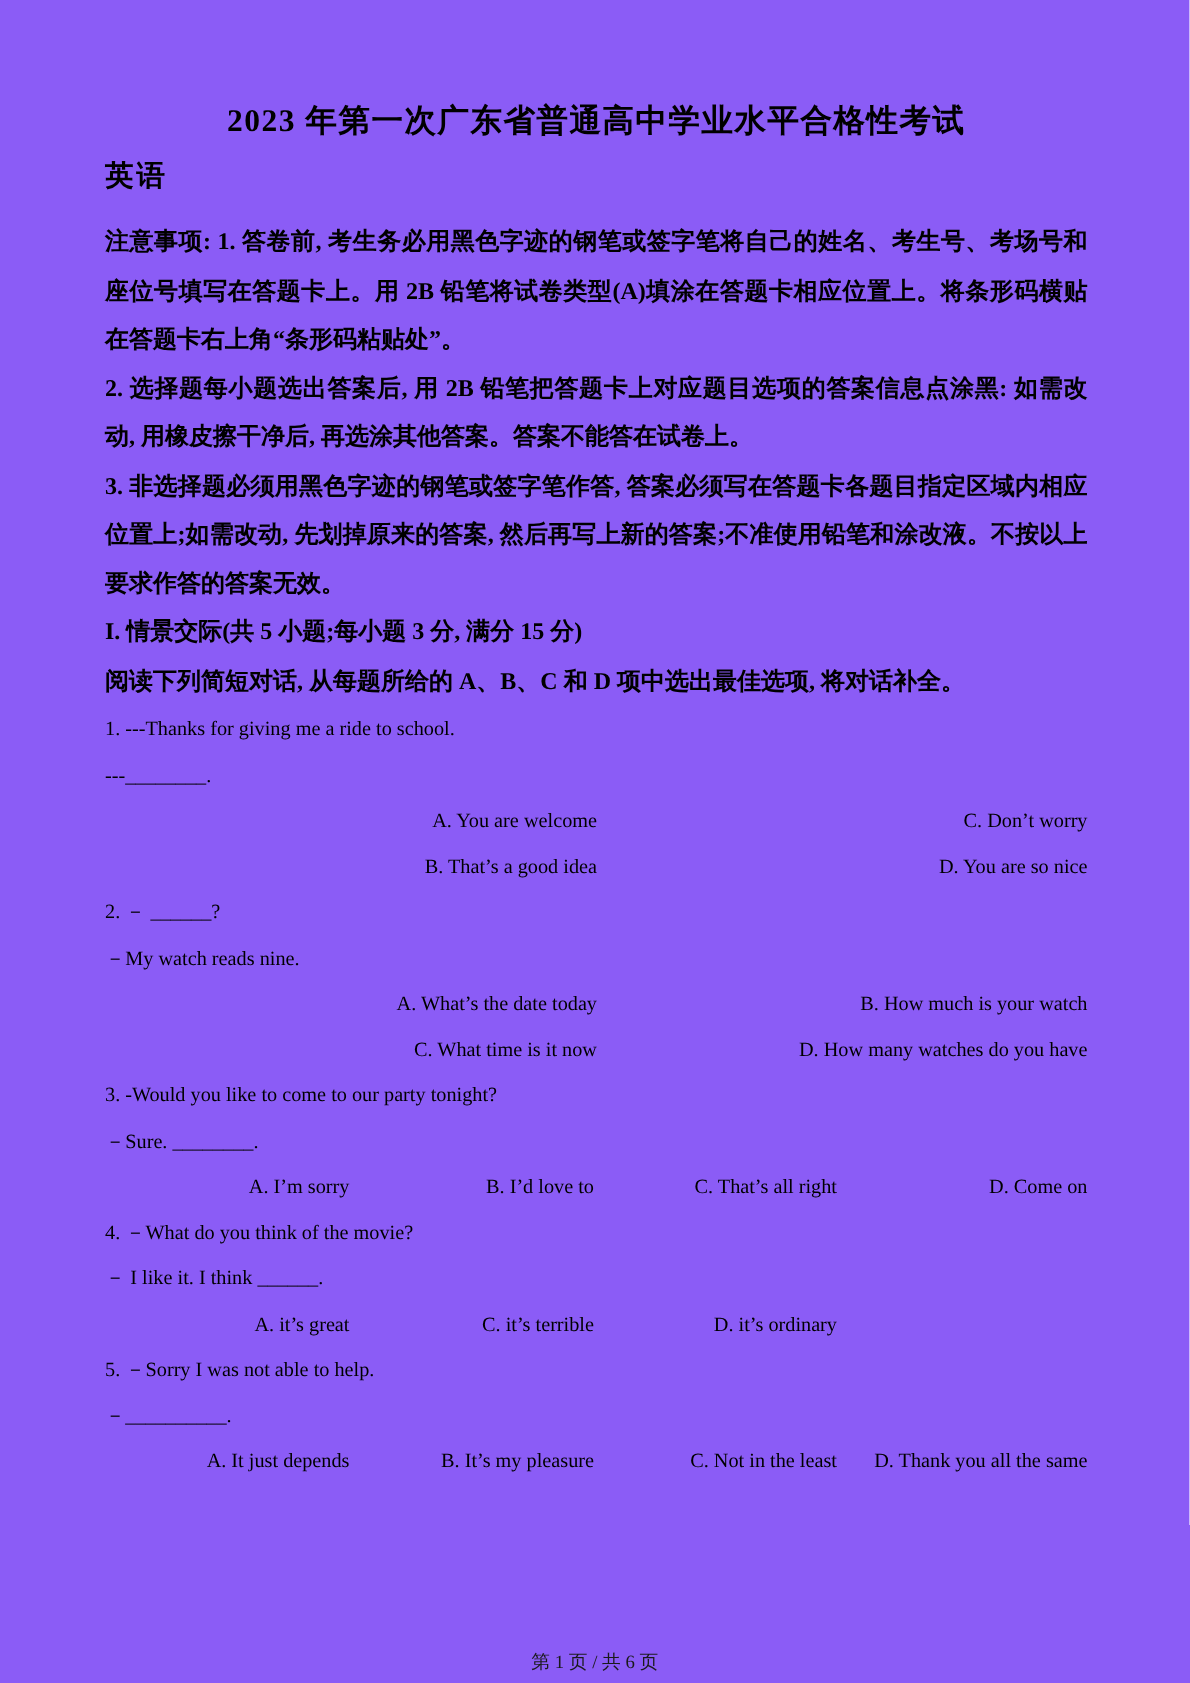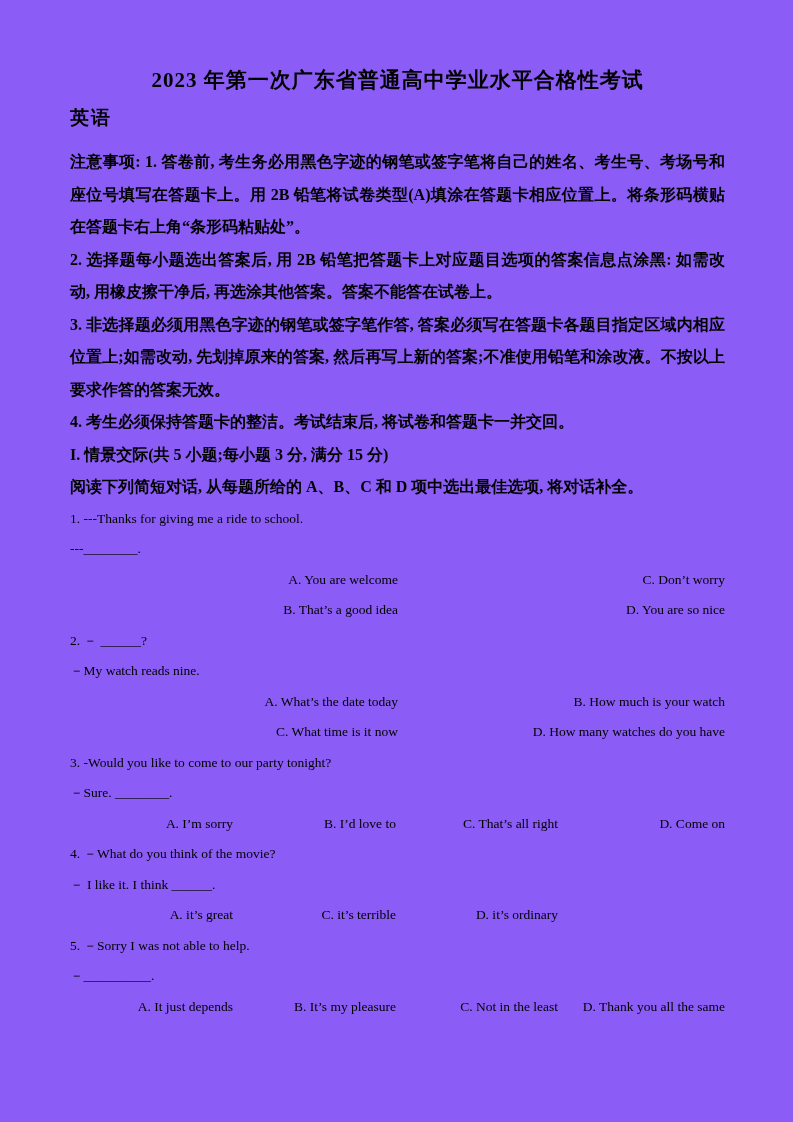--- a/index.html
+++ b/index.html
@@ -61,21 +61,20 @@
 
 <div class="page">
 
   <h1 class="title">2023 年第一次广东省普通高中学业水平合格性考试</h1>
   <h2 class="subject">英语</h2>
 
   <div class="notices">
     <p>注意事项: 1. 答卷前, 考生务必用黑色字迹的钢笔或签字笔将自己的姓名、考生号、考场号和座位号填写在答题卡上。用 2B 铅笔将试卷类型(A)填涂在答题卡相应位置上。将条形码横贴在答题卡右上角“条形码粘贴处”。</p>
     <p>2. 选择题每小题选出答案后, 用 2B 铅笔把答题卡上对应题目选项的答案信息点涂黑: 如需改动, 用橡皮擦干净后, 再选涂其他答案。答案不能答在试卷上。</p>
     <p>3. 非选择题必须用黑色字迹的钢笔或签字笔作答, 答案必须写在答题卡各题目指定区域内相应位置上;如需改动, 先划掉原来的答案, 然后再写上新的答案;不准使用铅笔和涂改液。不按以上要求作答的答案无效。</p>
-    <p>4. 考生必须保持答题卡的整洁。考试结束后, 将试卷和答题卡一并交回。</p>
   </div>
 
   <p class="sec-heading">I. 情景交际(共 5 小题;每小题 3 分, 满分 15 分)</p>
   <p class="sec-instructions">阅读下列简短对话, 从每题所给的 A、B、C 和 D 项中选出最佳选项, 将对话补全。</p>
 
   <div class="questions">
 
     <div class="question">
       <p class="q-line">1. ---Thanks for giving me a ride to school.</p>
       <p class="q-line">---________.</p>
@@ -125,14 +124,15 @@
       <div class="options cols4">
         <span>A. It just depends</span>
         <span>B. It’s my pleasure</span>
         <span>C. Not in the least</span>
         <span>D. Thank you all the same</span>
       </div>
     </div>
 
   </div>
 
+  <div class="footer">第 1 页 / 共 6 页</div>
 
 </div>
 
 </body></html>

